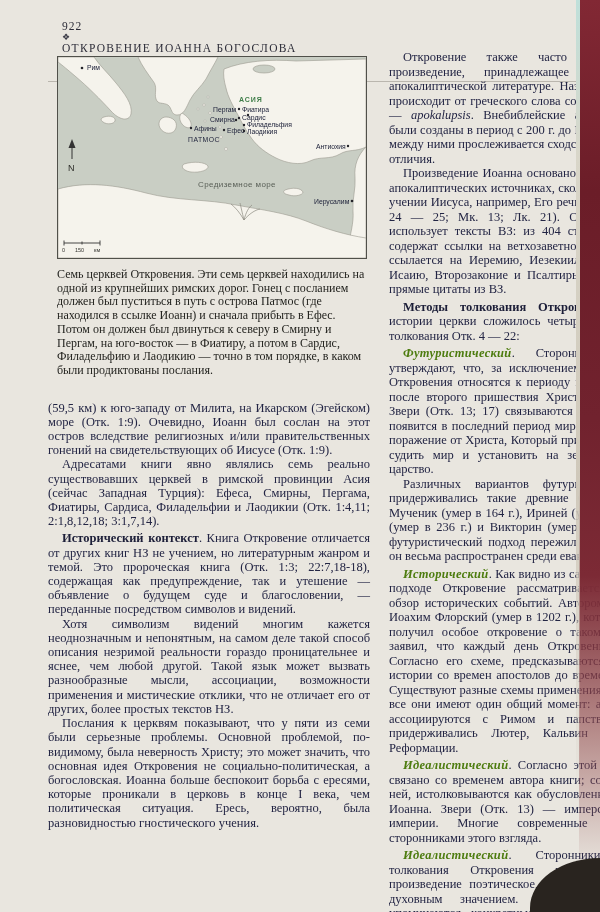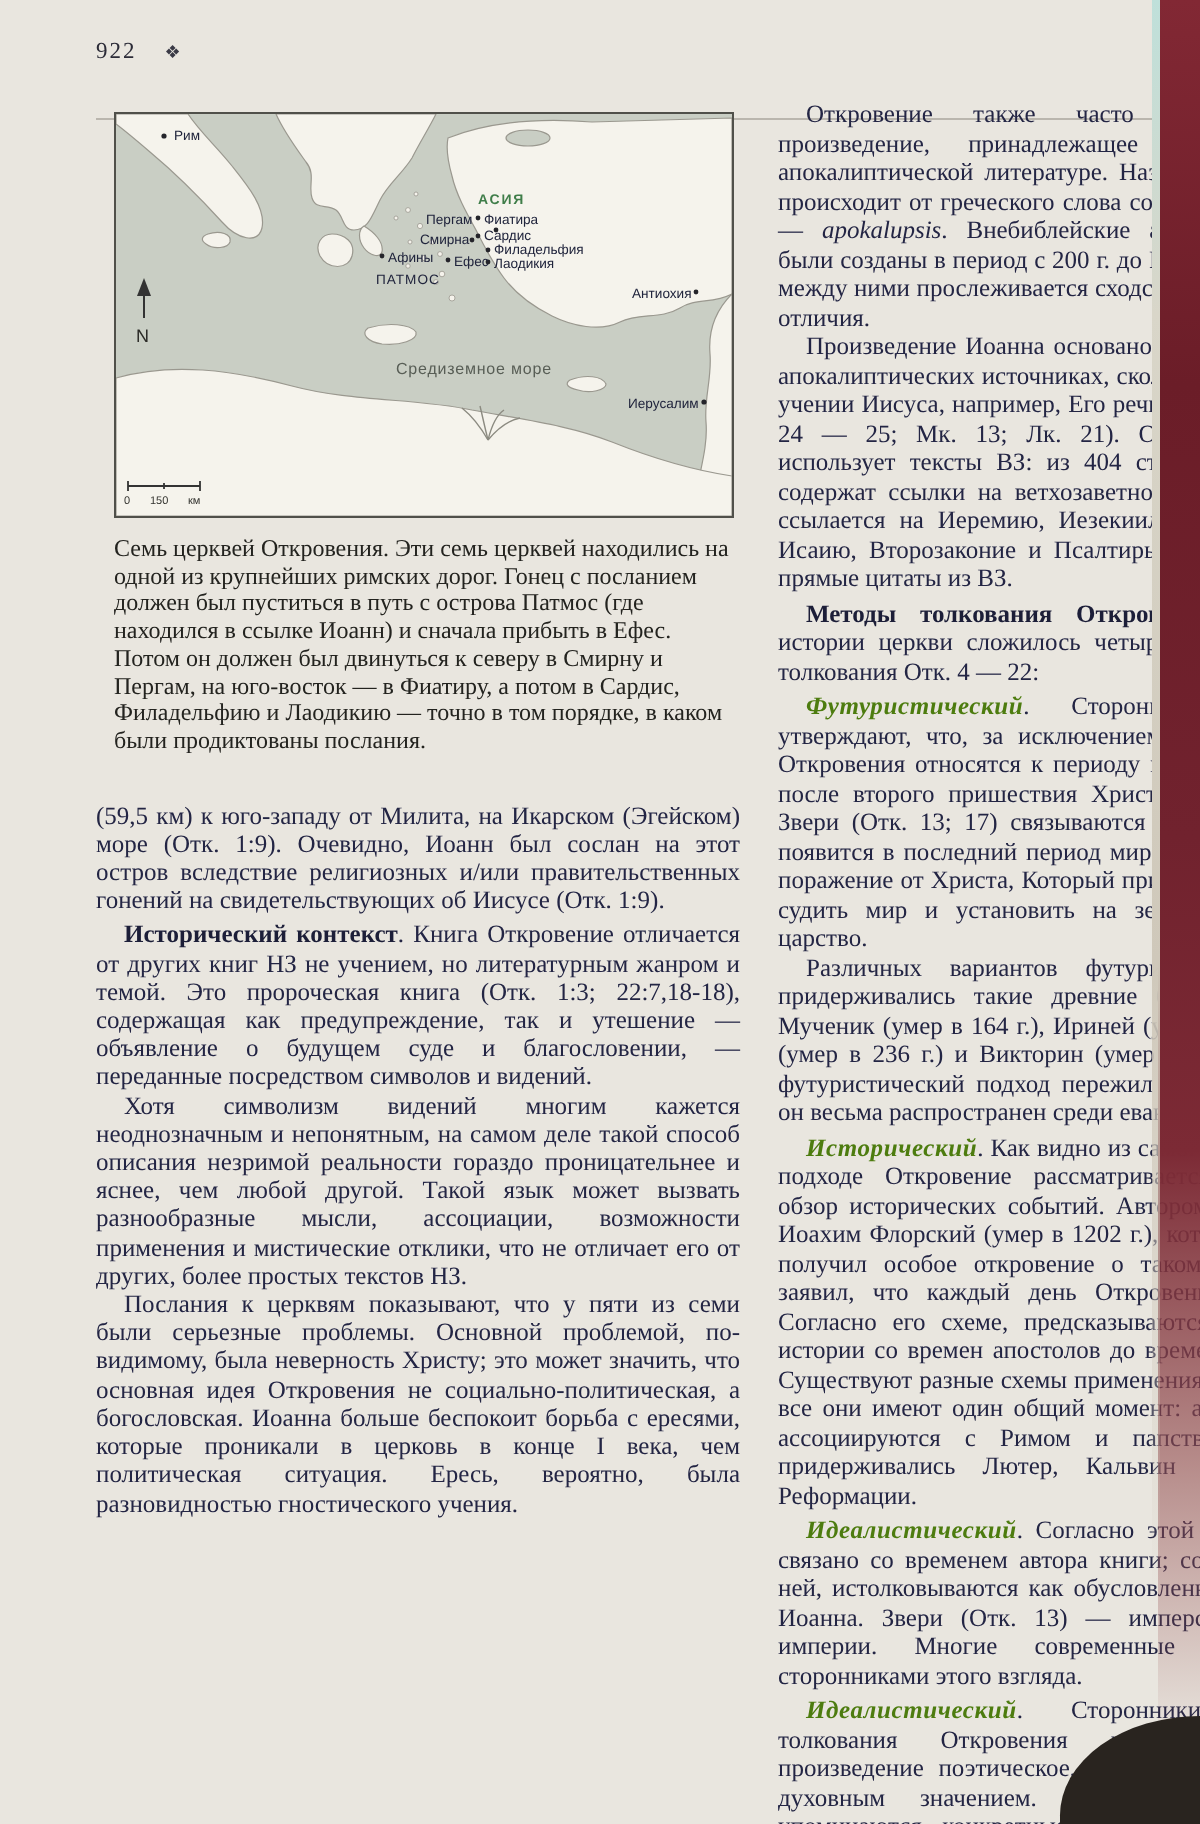--- a/index.html
+++ b/index.html
@@ -6,21 +6,21 @@
   .page{
     position:relative;width:600px;height:912px;overflow:hidden;
     background:#e9e6df;
     font-family:"Liberation Serif",serif;
   }
   
   .running-head{
     position:absolute;left:48px;top:20px;width:532px;
     display:flex;align-items:baseline;
     border-bottom:1px solid rgba(110,105,95,.38);
-    padding-bottom:27px;color:#2c2c38;
+    padding-bottom:27px;color:#2c2c38;flex-direction:column;
   }
   .running-head .num{font-size:11.5px;letter-spacing:1px;}
   .running-head .orn{font-size:9px;margin:0 12px 0 14px;color:#3a3a46;}
   .running-head .title{font-size:11.5px;letter-spacing:1.3px;}
   
   .col-left{position:absolute;left:48px;top:56px;width:322px;}
   .col-right{position:absolute;left:389px;top:50px;width:324px;}
   
   figure.map{margin:0 0 0 9px;width:310px;height:203px;box-sizing:border-box;
     border:1px solid #50504a;background:#c9cec4;}
@@ -64,20 +64,21 @@
   }
 </style>
 </head>
 <body>
 
 <div class="page">
 
   <div class="running-head">
     <span class="num">922</span>
     <span class="orn">❖</span>
+    <span class="title">ОТКРОВЕНИЕ ИОАННА БОГОСЛОВА</span>
   </div>
 
   <div class="col-left">
 
     <figure class="map">
       <svg width="308" height="201" viewBox="0 0 308 201">
         <rect x="0" y="0" width="308" height="201" fill="#c9cec4"></rect>
 
         <g fill="#f5f3ec" stroke="#9a988f" stroke-width="0.6">
           <path d="M0,0 L36,0 C42,9 50,16 58,26 C66,36 75,47 73,57 C71,65 61,63 53,54 C43,43 29,29 17,19 C10,13 4,8 0,5 Z"></path>
@@ -157,20 +158,21 @@
         <text class="map-label" x="258" y="92">Антиохия</text>
         <text class="map-label" x="256" y="147">Иерусалим</text>
         <text class="map-label sea" x="140" y="130">Средиземное море</text>
       </svg>
     </figure>
 
     <p class="caption">Семь церквей Откровения. Эти семь церквей находились на одной из крупнейших римских дорог. Гонец с посланием должен был пуститься в путь с острова Патмос (где находился в ссылке Иоанн) и сначала прибыть в Ефес. Потом он должен был двинуться к северу в Смирну и Пергам, на юго-восток — в Фиатиру, а потом в Сардис, Филадельфию и Лаодикию — точно в том порядке, в каком были продиктованы послания.</p>
 
     <div class="bodytext">
       <p class="body">(59,5 км) к юго-западу от Милита, на Икарском (Эгейском) море (Отк. 1:9). Очевидно, Иоанн был сослан на этот остров вследствие религиозных и/или правительственных гонений на свидетельствующих об Иисусе (Отк. 1:9).</p>
+      <p class="body indent">Адресатами книги явно являлись семь реально существовавших церквей в римской провинции Асия (сейчас Западная Турция): Ефеса, Смирны, Пергама, Фиатиры, Сардиса, Филадельфии и Лаодикии (Отк. 1:4,11; 2:1,8,12,18; 3:1,7,14).</p>
       <p class="body indent mt"><b class="lead">Исторический контекст</b><span>. Книга Откровение отличается от других книг НЗ не учением, но литературным жанром и темой. Это пророческая книга (Отк. 1:3; 22:7,18-18), содержащая как предупреждение, так и утешение — объявление о будущем суде и благословении, — переданные посредством символов и видений.</span></p>
       <p class="body indent">Хотя символизм видений многим кажется неоднозначным и непонятным, на самом деле такой способ описания незримой реальности гораздо проницательнее и яснее, чем любой другой. Такой язык может вызвать разнообразные мысли, ассоциации, возможности применения и мистические отклики, что не отличает его от других, более простых текстов НЗ.</p>
       <p class="body indent">Послания к церквям показывают, что у пяти из семи были серьезные проблемы. Основной проблемой, по-видимому, была неверность Христу; это может значить, что основная идея Откровения не социально-политическая, а богословская. Иоанна больше беспокоит борьба с ересями, которые проникали в церковь в конце I века, чем политическая ситуация. Ересь, вероятно, была разновидностью гностического учения.</p>
     </div>
   </div>
 
   <div class="col-right">
     <p class="body indent"><span>Откровение также часто рассматривается как произведение, принадлежащее к так называемой апокалиптической литературе. Название этой группы книг происходит от греческого слова со значением «откровение» — </span><i class="latin">apokalupsis</i><span>. Внебиблейские апокалиптические книги были созданы в период с 200 г. до Р.Х. по 200 г. по Р.Х. Хотя между ними прослеживается сходство, есть и существенные отличия.</span></p>
     <p class="body indent">Произведение Иоанна основано не столько на еврейских апокалиптических источниках, сколько на эсхатологическом учении Иисуса, например, Его речи на горе Елеонской (Мф. 24 — 25; Мк. 13; Лк. 21). Он уникальным образом использует тексты ВЗ: из 404 стихов Апокалипсиса 278 содержат ссылки на ветхозаветное Писание. Иоанн часто ссылается на Иеремию, Иезекииля и Даниила, также на Исаию, Второзаконие и Псалтирь. Но он редко включает прямые цитаты из ВЗ.</p>
     <p class="body indent mt"><b class="lead">Методы толкования Откровения</b><span>. На протяжении истории церкви сложилось четыре традиционных метода толкования Отк. 4 — 22:</span></p>

